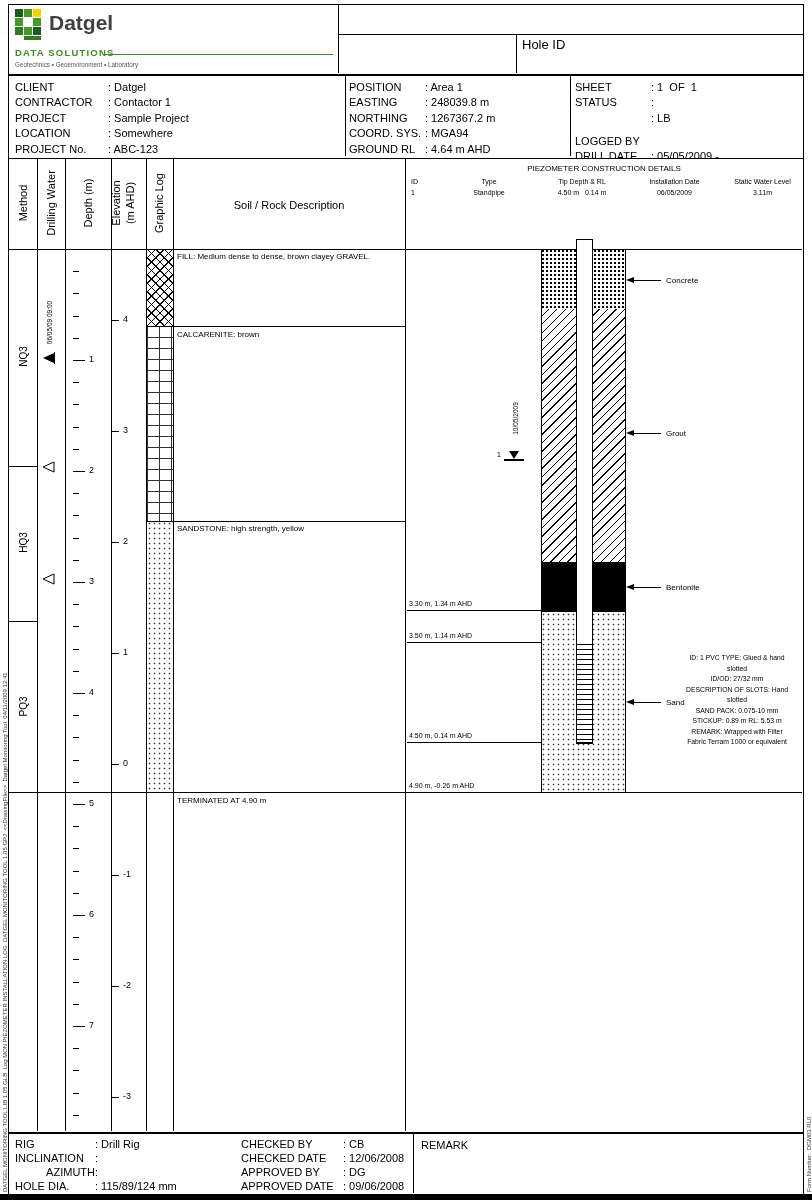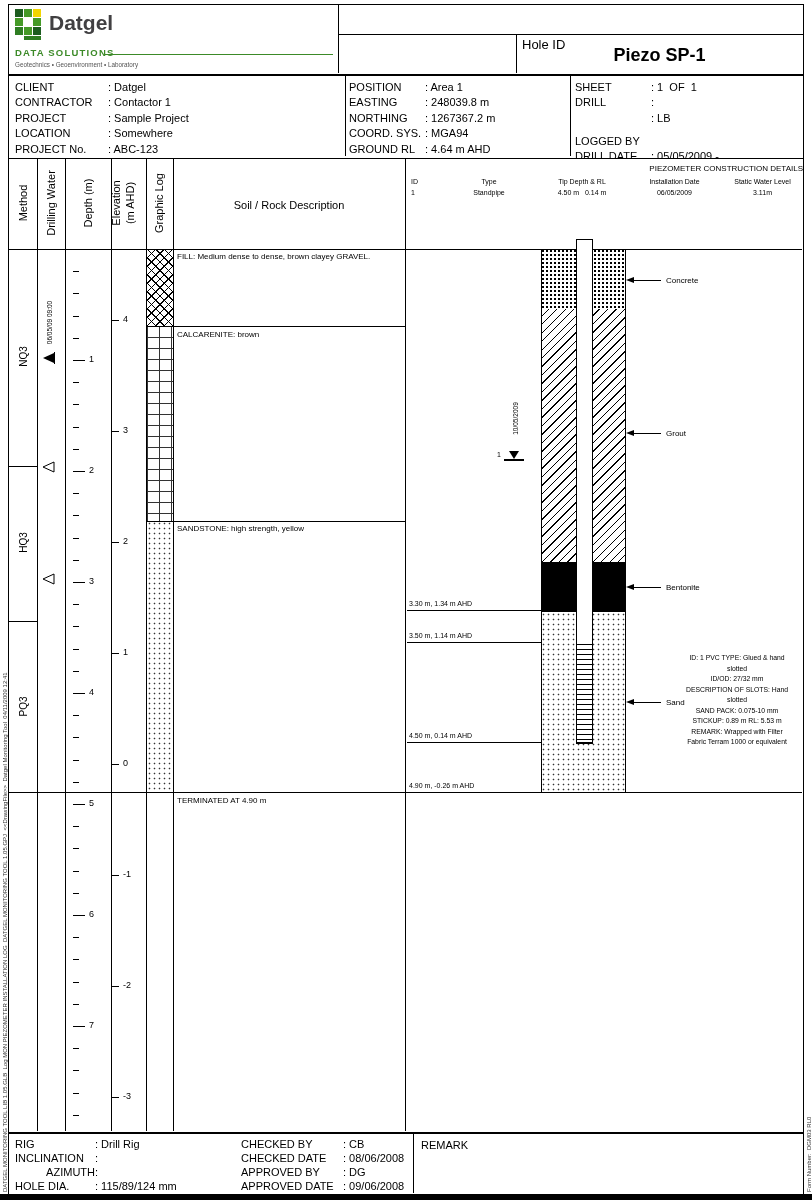--- a/index.html
+++ b/index.html
@@ -59,21 +59,20 @@
     </div>
     <div class="abs" style="left:40px;top:6px;font-size:21px;font-weight:bold;color:#414042">Datgel</div>
     <div class="abs" style="left:6px;top:42px;font-size:9.5px;font-weight:bold;color:#3c8a28;letter-spacing:1.2px">DATA SOLUTIONS</div>
     <div class="hline" style="left:96px;top:49px;width:228px;background:#3c8a28"></div>
     <div class="abs" style="left:6px;top:56px;font-size:6.3px;color:#555">Geotechnics • Geoenvironment • Laboratory</div>
 
     <div class="vline" style="left:329px;top:0;height:68px"></div>
     <div class="hline" style="left:329px;top:29px;width:465px"></div>
     <div class="vline" style="left:507px;top:29px;height:39px"></div>
     <div class="abs" style="left:513px;top:32px;font-size:13px">Hole ID</div>
-    <div class="abs" style="left:507px;top:40px;width:287px;text-align:center;font-size:18px;font-weight:bold">Piezo SP-1</div>
   </div>
 
   <div class="box" style="left:8px;top:75px;width:796px;height:103px">
     <div class="vline" style="left:336px;top:0;height:80px"></div>
     <div class="vline" style="left:561px;top:0;height:80px"></div>
     <div class="abs" id="info-left" style="left:6px;top:4px">
         <div class="info-row"><div class="lbl" style="width: 93px;">CLIENT</div><div class="val">: Datgel</div></div>
         <div class="info-row"><div class="lbl" style="width: 93px;">CONTRACTOR</div><div class="val">: Contactor 1</div></div>
         <div class="info-row"><div class="lbl" style="width: 93px;">PROJECT</div><div class="val">: Sample Project</div></div>
         <div class="info-row"><div class="lbl" style="width: 93px;">LOCATION</div><div class="val">: Somewhere</div></div>
@@ -81,21 +80,21 @@
       </div>
     <div class="abs" id="info-mid" style="left:340px;top:4px">
         <div class="info-row"><div class="lbl" style="width: 76px;">POSITION</div><div class="val">: Area 1</div></div>
         <div class="info-row"><div class="lbl" style="width: 76px;">EASTING</div><div class="val">: 248039.8 m</div></div>
         <div class="info-row"><div class="lbl" style="width: 76px;">NORTHING</div><div class="val">: 1267367.2 m</div></div>
         <div class="info-row"><div class="lbl" style="width: 76px;">COORD. SYS.</div><div class="val">: MGA94</div></div>
         <div class="info-row"><div class="lbl" style="width: 76px;">GROUND RL</div><div class="val">: 4.64 m AHD</div></div>
       </div>
     <div class="abs" id="info-right" style="left:566px;top:4px">
         <div class="info-row"><div class="lbl" style="width: 76px;">SHEET</div><div class="val">: 1  OF  1</div></div>
-        <div class="info-row"><div class="lbl" style="width: 76px;">DRILL</div><div class="val">:</div></div>
+        <div class="info-row"><div class="lbl" style="width: 76px;">STATUS</div><div class="val">:</div></div>
         <div class="info-row"><div class="lbl" style="width: 76px; margin-top: 23px;">LOGGED BY</div><div class="val">: LB</div></div>
         <div class="info-row"><div class="lbl" style="width: 76px;">DRILL DATE</div><div class="val">: 05/05/2009 -</div></div>
         <div class="info-row"><div class="lbl" style="width: 76px;"></div><div class="val" style="padding-left: 36px;">06/05/2009</div></div>
       </div>
   </div>
 
   <div class="box" id="log-body" style="left:8px;top:158px;width:796px;height:975px">
 
     <div class="vline" style="left:28px;top:0;height:972px"></div>
     <div class="vline" style="left:56px;top:0;height:972px"></div>
@@ -106,21 +105,21 @@
     <div class="hline" style="left:0;top:90px;width:793px"></div>
 
     <div class="rot colhead" style="left:-26px;top:38px;width:80px">Method</div>
     <div class="rot colhead" style="left:2px;top:38px;width:80px">Drilling Water</div>
     <div class="rot colhead" style="left:39px;top:38px;width:80px">Depth (m)</div>
     <div class="rot colhead" style="left:67px;top:38px;width:80px">Elevation</div>
     <div class="rot colhead" style="left:81px;top:38px;width:80px">(m AHD)</div>
     <div class="rot colhead" style="left:110px;top:38px;width:80px">Graphic Log</div>
     <div class="abs colhead" style="left:164px;top:40px;width:232px;text-align:center">Soil / Rock Description</div>
 
-    <div class="abs" style="left:396px;top:5px;width:398px;text-align:right;font-size:8px">PIEZOMETER CONSTRUCTION DETAILS</div>
+    <div class="abs" style="left:396px;top:5px;width:398px;text-align:center;font-size:8px">PIEZOMETER CONSTRUCTION DETAILS</div>
     <div class="ct-row" id="ct-headers" style="left:396px;top:18px;width:398px">
         <div class="ct-cell" style="width: 36px; text-align: left; padding-left: 6px;">ID</div>
         <div class="ct-cell" style="width: 96px; text-align: center; padding-left: 0px;">Type</div>
         <div class="ct-cell" style="width: 90px; text-align: center; padding-left: 0px;">Tip Depth &amp; RL</div>
         <div class="ct-cell" style="width: 95px; text-align: center; padding-left: 0px;">Installation Date</div>
         <div class="ct-cell" style="width: 81px; text-align: center; padding-left: 0px;">Static Water Level</div>
       </div>
     <div class="ct-row" id="ct-values" style="left:396px;top:29px;width:398px">
         <div class="ct-cell" style="width: 36px; text-align: left; padding-left: 6px;">1</div>
         <div class="ct-cell" style="width: 96px; text-align: center; padding-left: 0px;">Standpipe</div>
@@ -274,21 +273,21 @@
   <div class="box" style="left:8px;top:1133px;width:796px;height:62px">
     <div class="vline" style="left:404px;top:0;height:59px"></div>
     <div class="abs" id="foot-left" style="left:6px;top:3px">
         <div class="foot-row"><div class="lbl" style="width: 80px;">RIG</div><div class="val">: Drill Rig</div></div>
         <div class="foot-row"><div class="lbl" style="width: 80px;">INCLINATION</div><div class="val">:</div></div>
         <div class="foot-row"><div class="lbl" style="width: 80px; text-align: right;">AZIMUTH</div><div class="val">:</div></div>
         <div class="foot-row"><div class="lbl" style="width: 80px;">HOLE DIA.</div><div class="val">: 115/89/124 mm</div></div>
       </div>
     <div class="abs" id="foot-mid" style="left:232px;top:3px">
         <div class="foot-row"><div class="lbl" style="width: 102px;">CHECKED BY</div><div class="val">: CB</div></div>
-        <div class="foot-row"><div class="lbl" style="width: 102px;">CHECKED DATE</div><div class="val">: 08/06/2008</div></div>
+        <div class="foot-row"><div class="lbl" style="width: 102px;">CHECKED DATE</div><div class="val">: 12/06/2008</div></div>
         <div class="foot-row"><div class="lbl" style="width: 102px;">APPROVED BY</div><div class="val">: DG</div></div>
         <div class="foot-row"><div class="lbl" style="width: 102px;">APPROVED DATE</div><div class="val">: 09/06/2008</div></div>
       </div>
     <div class="abs" style="left:412px;top:5px;font-size:11px">REMARK</div>
   </div>
 
   <div class="abs" style="left:0;top:1194px;width:812px;height:6px;background:#000"></div>
 </div>
 
 </body></html>

